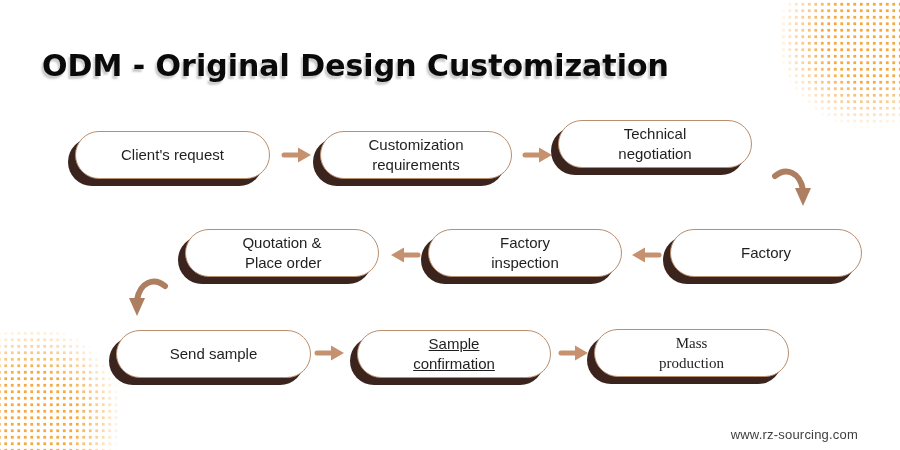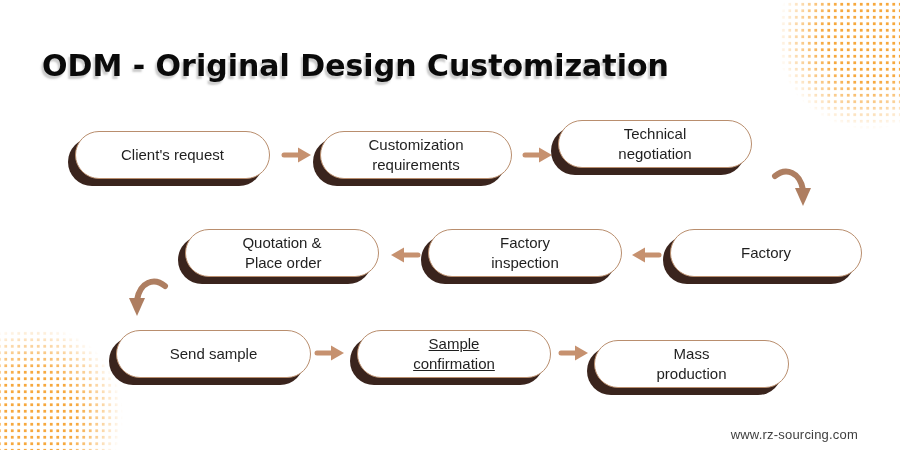--- a/index.html
+++ b/index.html
@@ -113,20 +113,20 @@
     <polygon points="17,1.5 30,9 17,16.5" style="fill:var(--arrow,#C6916F)"></polygon>
   </svg>
   <div class="pill" style="left:357px; top:330px; width:194px;text-decoration:underline;">
     <span>Sample
 confirmation</span>
   </div>
   <svg class="arrow" style="left:558px; top:344px;" width="32" height="18" viewBox="0 0 32 18">
     <path d="M3 9 H19" style="stroke:var(--arrow,#C6916F)" stroke-width="5" stroke-linecap="round" fill="none"></path>
     <polygon points="17,1.5 30,9 17,16.5" style="fill:var(--arrow,#C6916F)"></polygon>
   </svg>
-  <div class="pill" style="left:594px; top:340px; width:195px;">
+  <div class="pill" style="left:594px; top:329px; width:195px;font-family:Liberation Serif, serif;">
     <span>Mass
 production</span>
   </div>
 
   <div class="footer-url">www.rz-sourcing.com</div>
 
 </div>
 
 </body></html>

